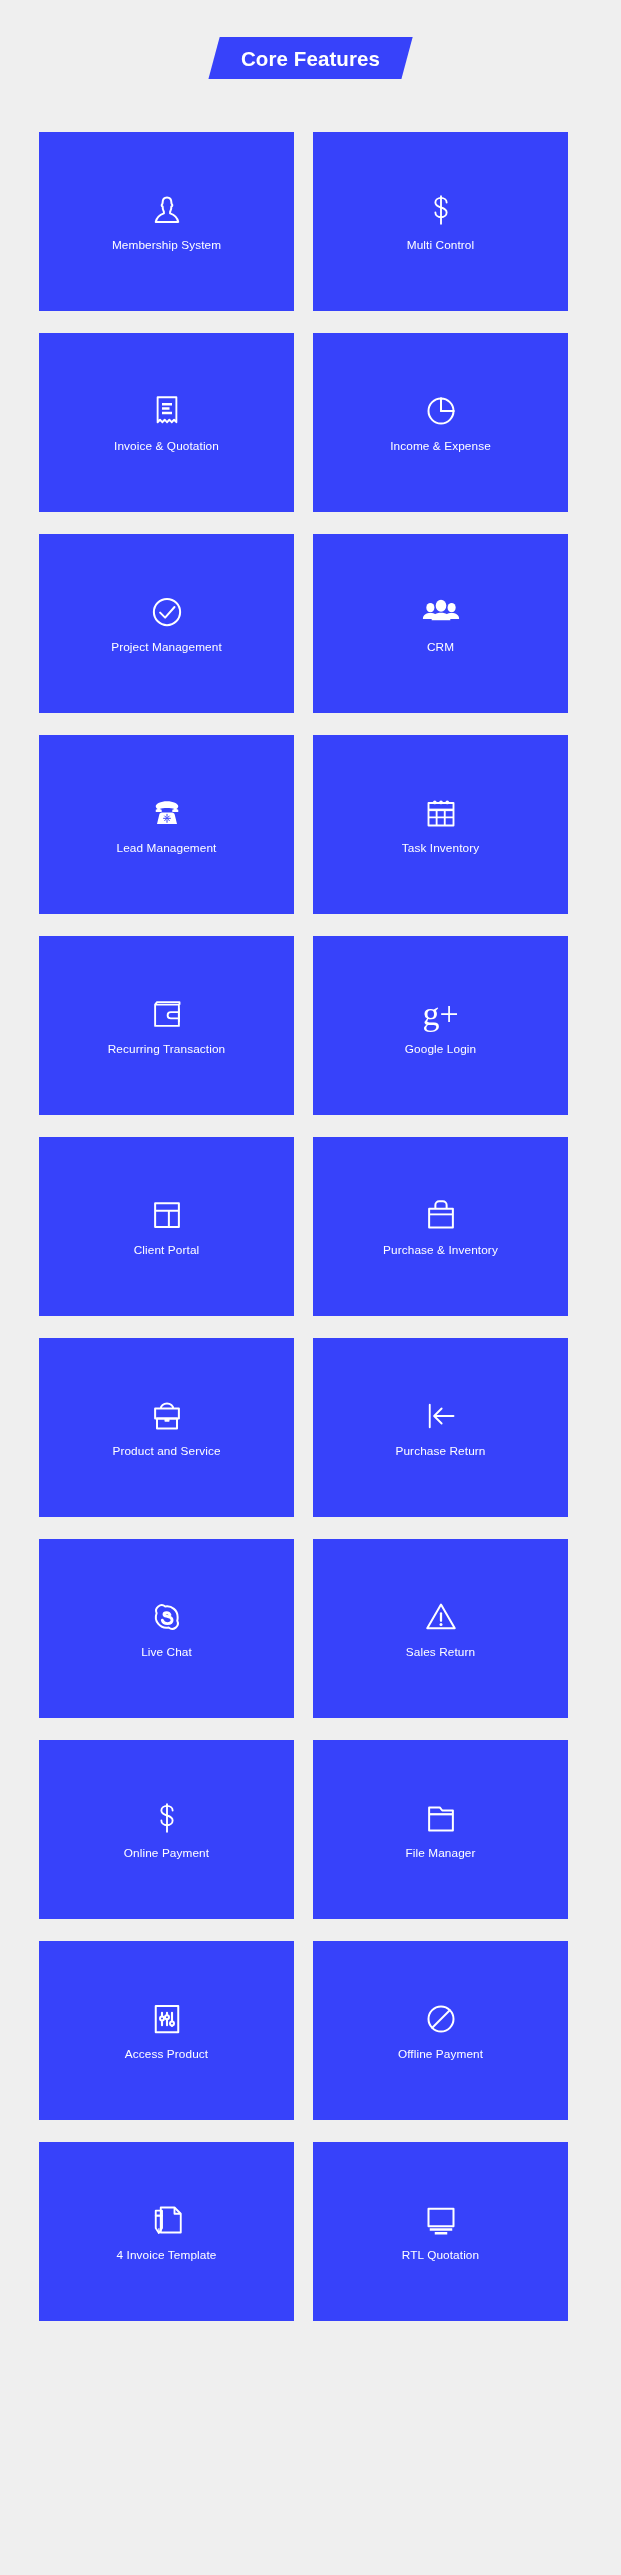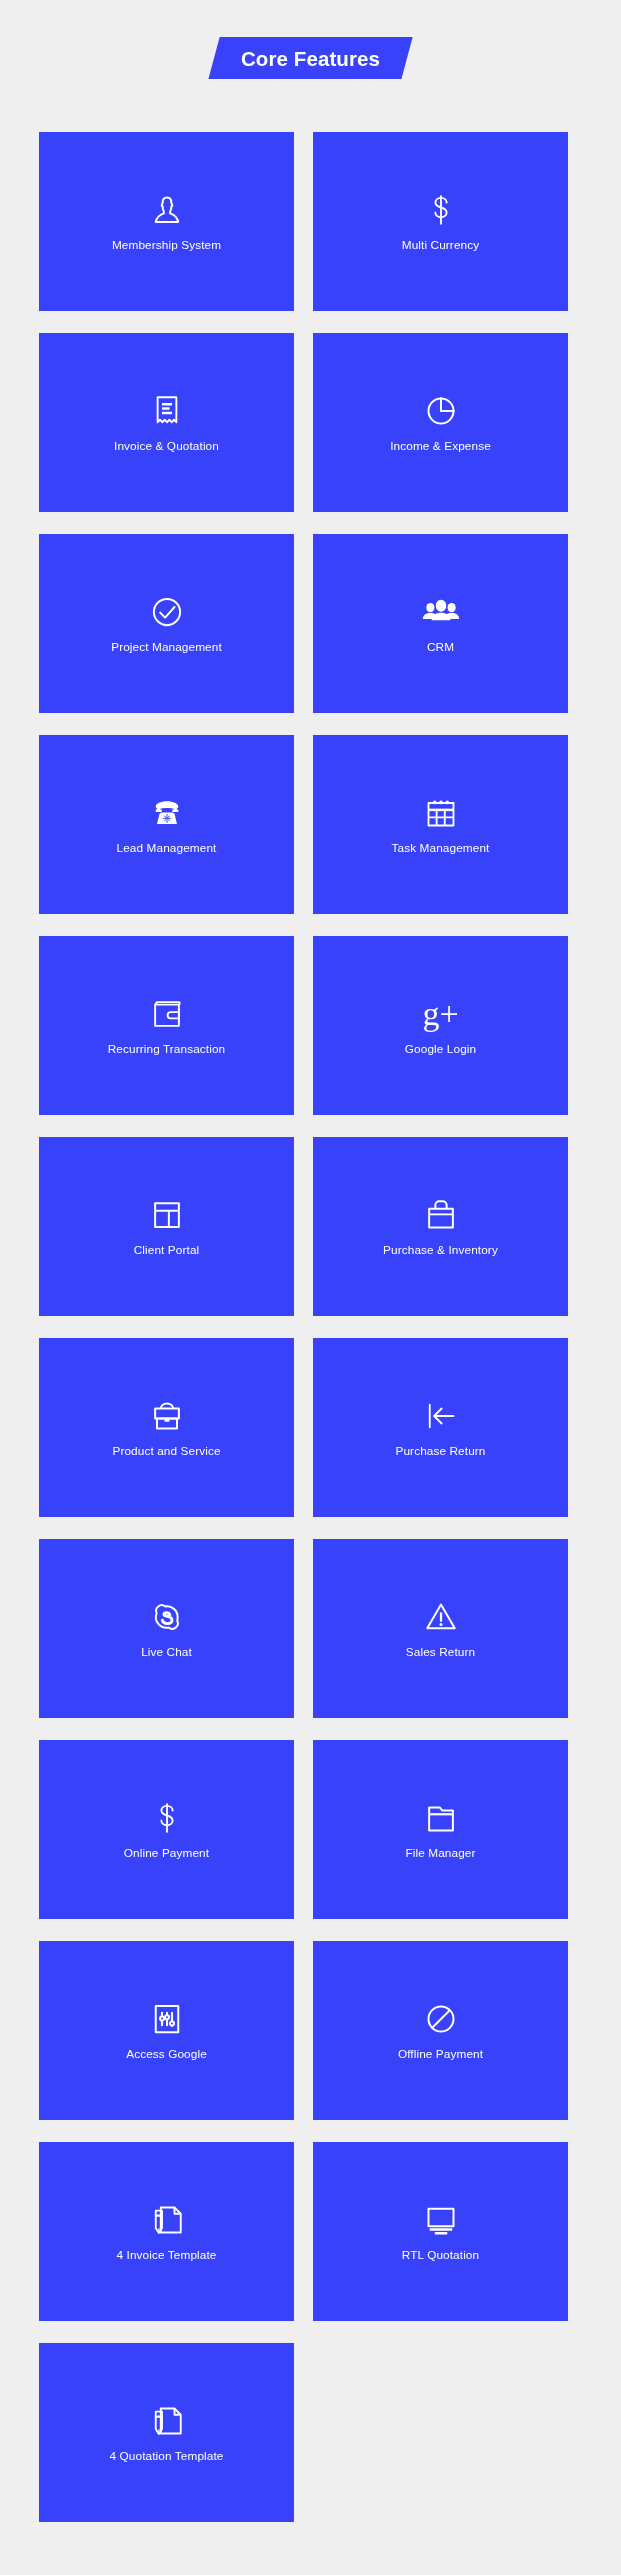--- a/index.html
+++ b/index.html
@@ -122,21 +122,21 @@
       <div class="card-label">Membership System</div>
     </div>
 
     <div class="card">
       <div class="card-icon">
         <svg viewBox="0 0 64 64" fill="none" stroke="#fff" stroke-width="3" stroke-linecap="round" stroke-linejoin="round">
           <path d="M32 10v44"></path>
           <path d="M41 20c0-4.4-4-7.5-9-7.5s-9 3.1-9 7.5 4 6.5 9 8 9 3.6 9 8-4 7.5-9 7.5-9-3.1-9-7.5"></path>
         </svg>
       </div>
-      <div class="card-label">Multi Currency</div>
+      <div class="card-label">Multi Control</div>
     </div>
 
     <div class="card">
       <div class="card-icon">
         <svg viewBox="0 0 64 64" fill="none" stroke="#fff" stroke-width="3" stroke-linejoin="round">
           <path d="M17 10h30v40l-3.7-4.2-3.8 4.2-3.7-4.2-3.8 4.2-3.7-4.2-3.8 4.2-3.7-4.2L17 50z"></path>
           <path d="M24 21h16M24 28h12M24 35h16" stroke-width="4" stroke-linecap="butt"></path>
         </svg>
       </div>
       <div class="card-label">Invoice &amp; Quotation</div>
@@ -195,21 +195,21 @@
       <div class="card-icon">
         <svg viewBox="0 0 64 64" fill="none" stroke="#fff" stroke-width="3" stroke-linejoin="round">
           <rect x="12" y="16" width="40" height="36"></rect>
           <path d="M12 27h40" stroke-width="4"></path>
           <path d="M25 27v25M38 27v25M12 39h40" stroke-width="3"></path>
           <circle cx="22" cy="15" r="3" fill="#fff" stroke="none"></circle>
           <circle cx="32" cy="15" r="3" fill="#fff" stroke="none"></circle>
           <circle cx="42" cy="15" r="3" fill="#fff" stroke="none"></circle>
         </svg>
       </div>
-      <div class="card-label">Task Management</div>
+      <div class="card-label">Task Inventory</div>
     </div>
 
     <div class="card">
       <div class="card-icon">
         <svg viewBox="0 0 64 64" fill="none" stroke="#fff" stroke-width="3" stroke-linejoin="round">
           <path d="M13 17h38v34H13z"></path>
           <path d="M13 17l3-4h36v4"></path>
           <path d="M51 23v22"></path>
           <path d="M51 29H38a5 5 0 0 0 0 10h13"></path>
         </svg>
@@ -313,21 +313,21 @@
     <div class="card">
       <div class="card-icon">
         <svg viewBox="0 0 64 64" fill="none" stroke="#fff" stroke-width="3.2" stroke-linejoin="round">
           <rect x="14" y="11" width="36" height="42"></rect>
           <path d="M24 22v5M24 35v7M32 22v3M32 33v9M40 22v13M40 43v0" stroke-width="3.4" stroke-linecap="round"></path>
           <circle cx="24" cy="31" r="3.2"></circle>
           <circle cx="32" cy="29" r="3.2"></circle>
           <circle cx="40" cy="39" r="3.2"></circle>
         </svg>
       </div>
-      <div class="card-label">Access Google</div>
+      <div class="card-label">Access Product</div>
     </div>
 
     <div class="card">
       <div class="card-icon">
         <svg viewBox="0 0 64 64" fill="none" stroke="#fff" stroke-width="3.2" stroke-linecap="round">
           <circle cx="32" cy="32" r="20"></circle>
           <path d="M18 46L46 18"></path>
         </svg>
       </div>
       <div class="card-label">Offline Payment</div>
@@ -349,28 +349,16 @@
     <div class="card">
       <div class="card-icon">
         <svg viewBox="0 0 64 64" fill="none" stroke="#fff" stroke-width="3.2" stroke-linejoin="round">
           <rect x="12" y="14" width="40" height="28"></rect>
           <path d="M14 47h36M22 53h20" stroke-width="4" stroke-linecap="butt"></path>
         </svg>
       </div>
       <div class="card-label">RTL Quotation</div>
     </div>
 
-    <div class="card">
-      <div class="card-icon">
-        <svg viewBox="0 0 64 64" fill="none" stroke="#fff" stroke-width="3" stroke-linejoin="round">
-          <path d="M22 12h22l10 10v30H22z"></path>
-          <path d="M44 12v10h10"></path>
-          <rect x="14" y="17" width="10" height="8"></rect>
-          <path d="M14 25h10v20l-5 8-5-8z"></path>
-          <path d="M19 45v6" stroke-width="2"></path>
-        </svg>
-      </div>
-      <div class="card-label">4 Quotation Template</div>
-    </div>
 
   </div>
 </div>
 
 
 </body></html>

